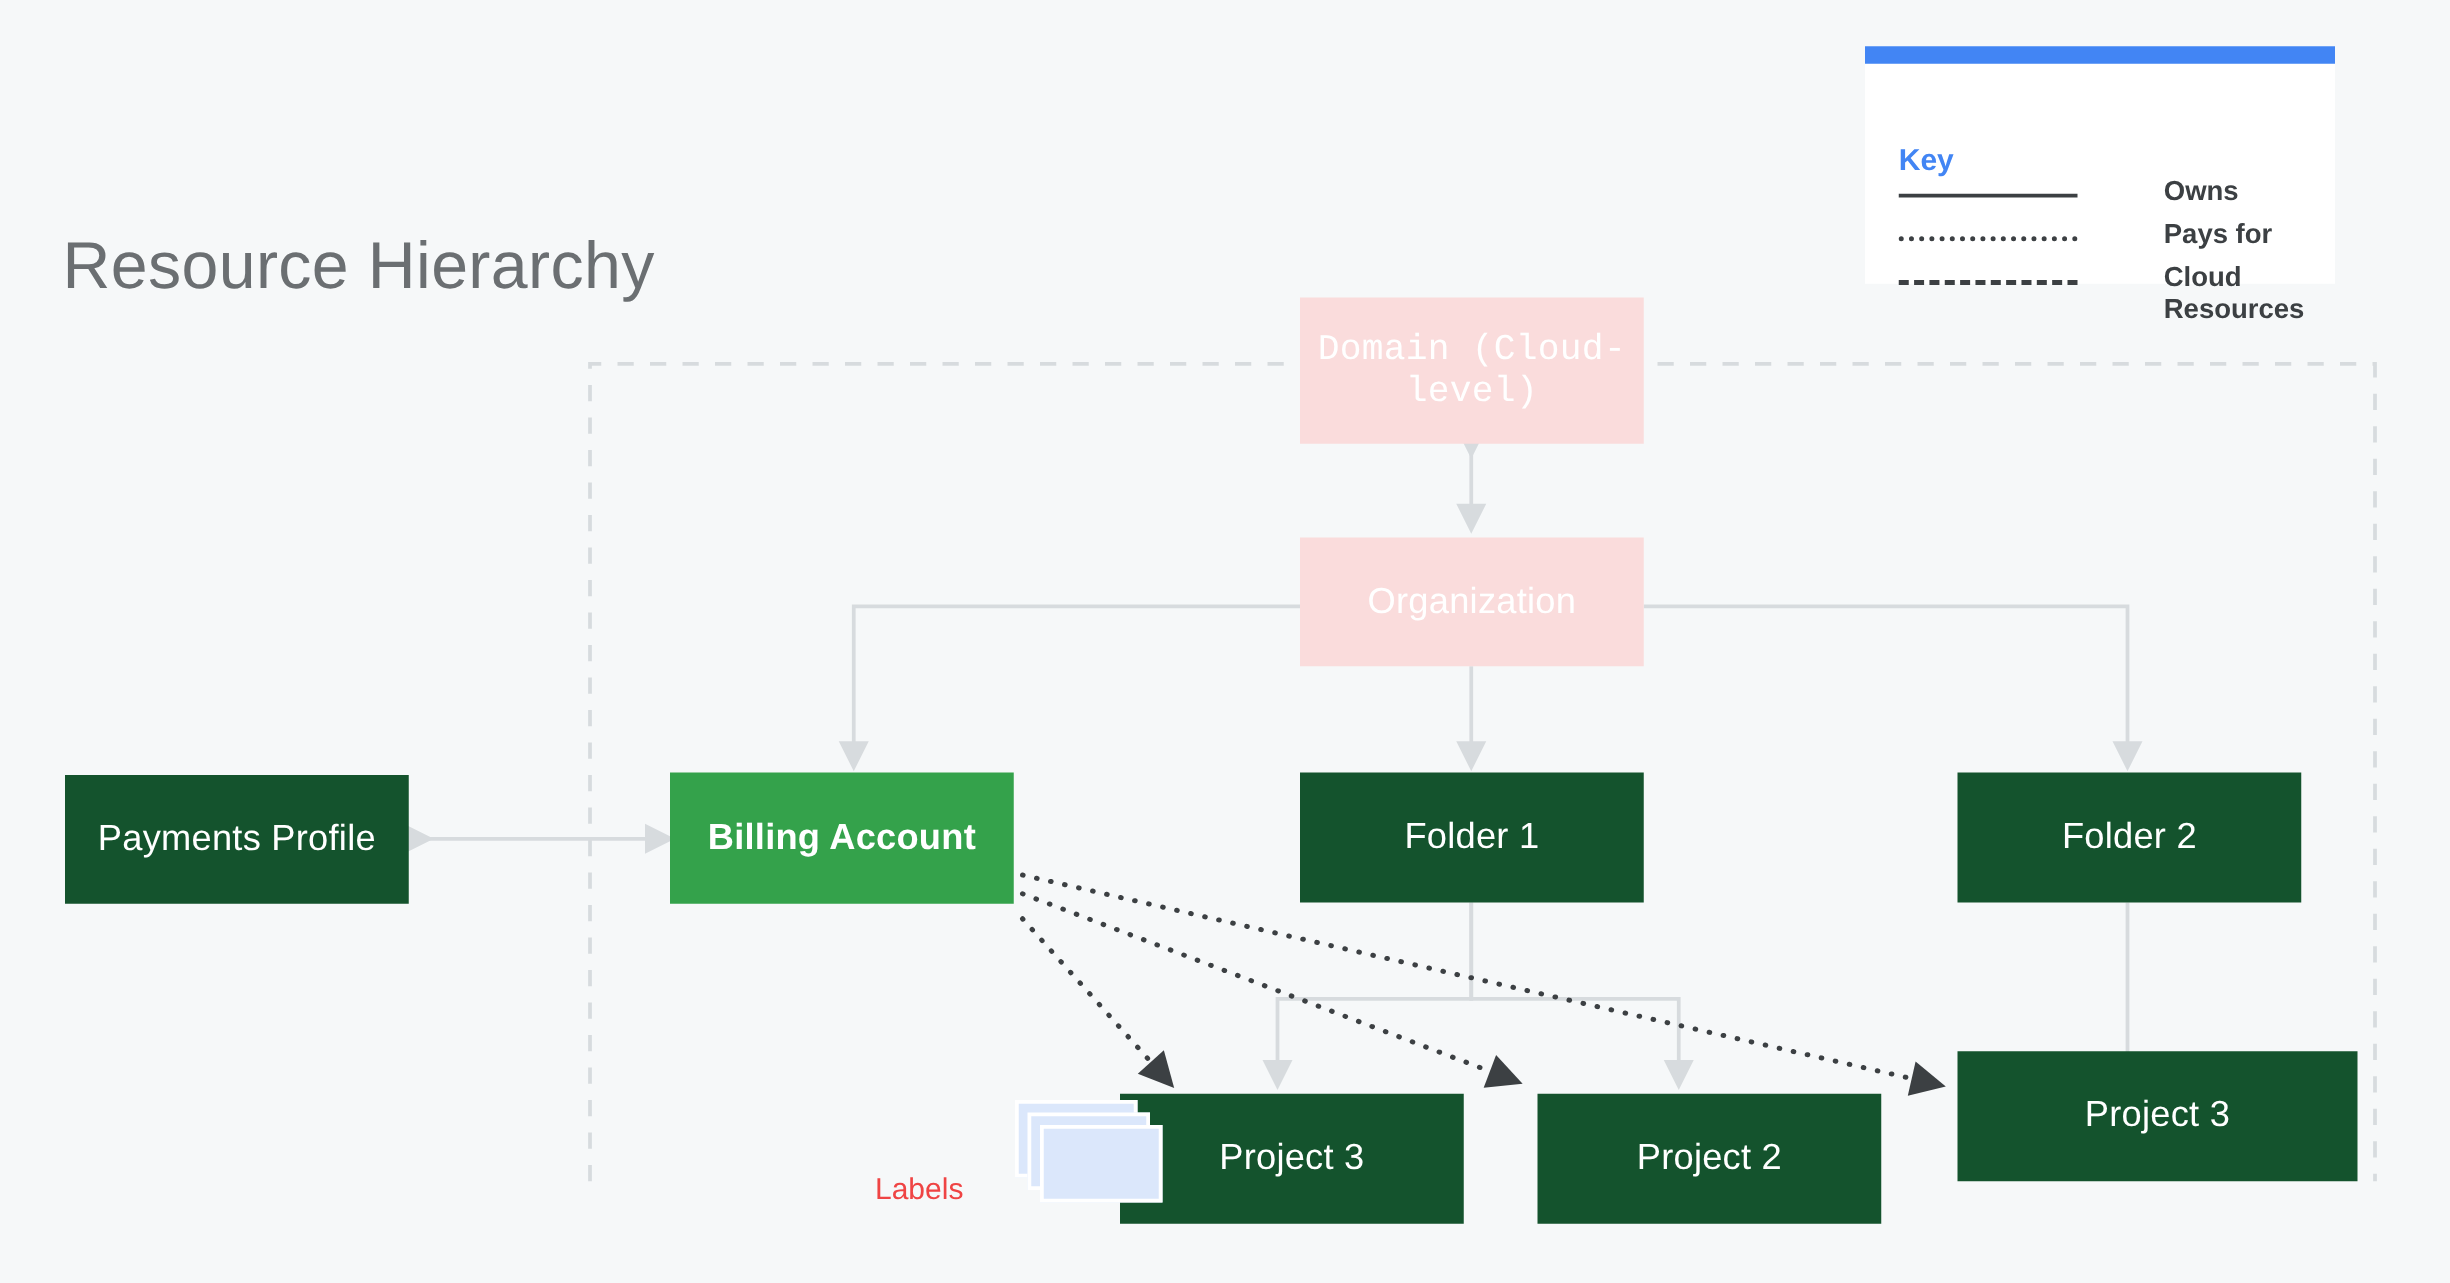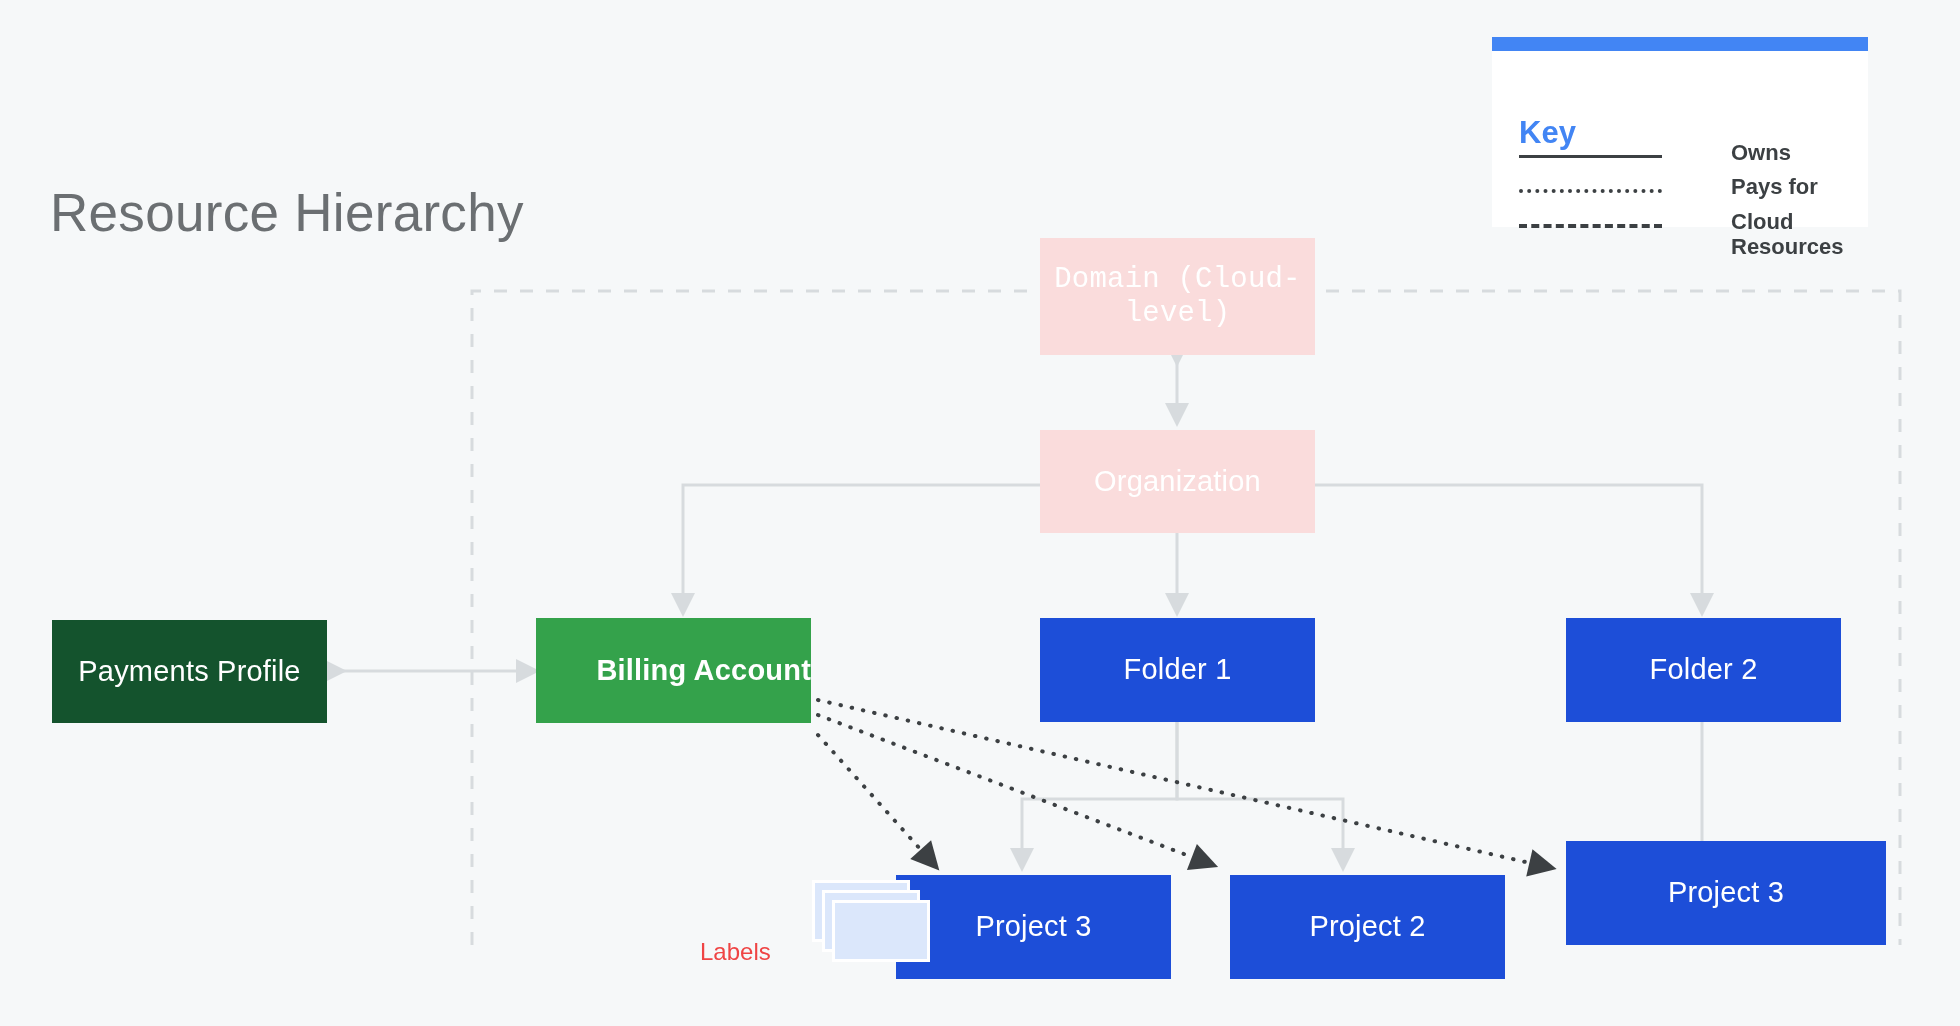--- a/index.html
+++ b/index.html
@@ -21,21 +21,21 @@
     z-index:3;
   }
   .node .lbl{
     font-size:29px;
     letter-spacing:.2px;
     line-height:1.15;
     color:#ffffff;
   }
 
   .node.pink{background:#fadcdc;}
-  .node.blue{background:#1d4ed8;}
+  .node.blue{background:#14532d;}
   .node.cream{background:#14532d;}
   .node.green{background:#34a24b;}
   .node.green .lbl{font-weight:bold;font-size:29px;color:#ffffff;}
 
   
   #title{
     position:absolute;left:50px;top:182px;
     font-size:53px;color:#6b6f72;font-weight:400;letter-spacing:.3px;
     z-index:4;
   }
@@ -59,21 +59,21 @@
   #labels-icon .c3{left:20px;top:20px;}
 
   
   #key-box{
     position:absolute;left:1492px;top:37px;width:376px;height:190px;
     background:#ffffff;z-index:6;
   }
   #key-bar{position:absolute;left:0;top:0;width:376px;height:14px;background:#4285f4;}
   #key-title{
     position:absolute;left:27px;top:78px;
-    font-size:31px;color:#4285f4;font-weight:bold;
+    font-size:24px;color:#4285f4;font-weight:bold;
   }
   .key-row{position:absolute;left:27px;width:340px;height:34px;}
   .key-row .sample{position:absolute;left:0;top:14px;width:143px;height:0;}
   .key-row .ktext{
     position:absolute;left:212px;top:0px;
     font-size:22px;font-weight:bold;color:#3c4043;line-height:1.12;
   }
   .sample.solid{border-top:3px solid #3c4043;}
   .sample.dotted{border-top:4px dotted #3c4043;}
   .sample.dashed{border-top:4px dashed #3c4043;}
@@ -148,21 +148,21 @@
 </div>
 
 <div class="node pink" style="left:1040px;top:430px;width:275px;height:103px;">
   <span class="lbl">Organization</span>
 </div>
 
 <div class="node cream" style="left:52px;top:620px;width:275px;height:103px;">
   <span class="lbl">Payments Profile</span>
 </div>
 
-<div class="node green" style="left:536px;top:618px;width:275px;height:105px;justify-content:flex-end;">
+<div class="node green" style="left:536px;top:618px;width:275px;height:105px;">
   <span class="lbl">Billing Account</span>
 </div>
 
 <div class="node blue" style="left:1040px;top:618px;width:275px;height:104px;">
   <span class="lbl">Folder 1</span>
 </div>
 
 <div class="node blue" style="left:1566px;top:618px;width:275px;height:104px;">
   <span class="lbl">Folder 2</span>
 </div>

